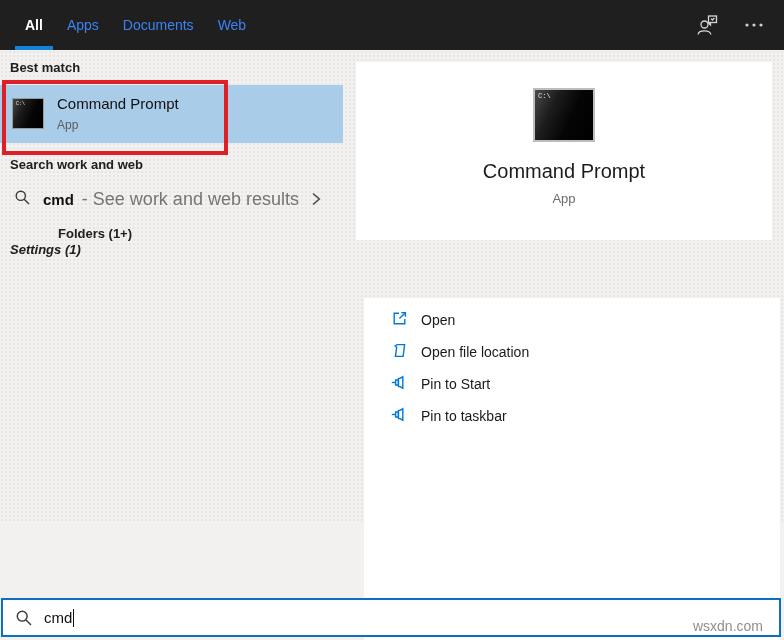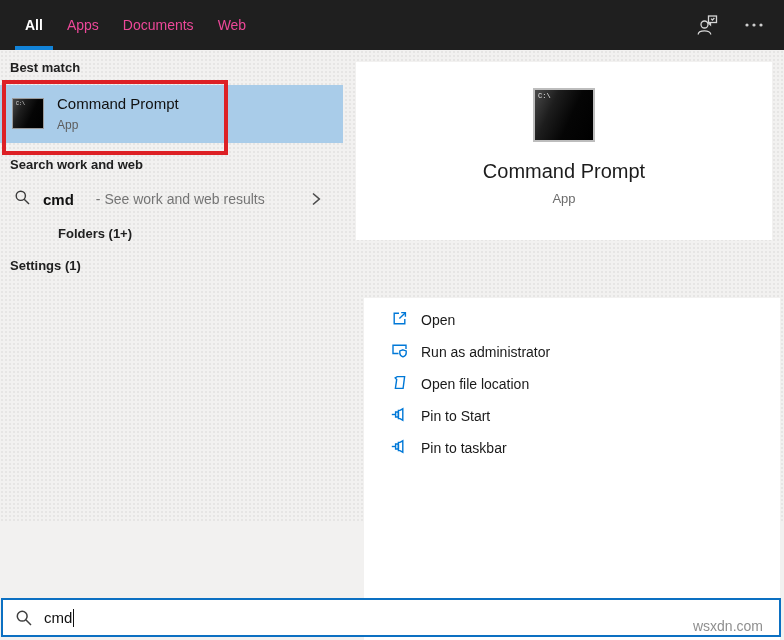--- a/index.html
+++ b/index.html
@@ -2,21 +2,21 @@
 <html><head>
 <meta charset="utf-8">
 <style>
   * { margin:0; padding:0; box-sizing:border-box; }
   html,body { width:784px; height:640px; overflow:hidden; }
   body { font-family:"Liberation Sans","DejaVu Sans",sans-serif; background:#f2f1f0; position:relative; }
 
   
   .topbar { position:absolute; top:0; left:0; width:784px; height:50px; background:#1f1f1f; display:flex; align-items:center; }
   .tabs { display:flex; height:100%; margin-left:13px; }
-  .tab { position:relative; display:flex; align-items:center; padding:0 12px; font-size:14px; color:#ec4899; cursor:pointer; }
+  .tab { position:relative; display:flex; align-items:center; padding:0 12px; font-size:14px; color:#3b82f6; cursor:pointer; }
   .tab.selected { color:#ffffff; font-weight:bold; }
   .tab.selected::after { content:""; position:absolute; left:2px; right:2px; bottom:0; height:4px; background:#1283d8; }
   .tab .dd-arrow { width:0; height:0; border-left:5px solid transparent; border-right:5px solid transparent; border-top:5px solid #c9c9c9; margin-left:8px; }
   .topbar-icons { margin-left:auto; margin-right:20px; display:flex; align-items:center; gap:24px; }
   .tb-icon { display:flex; align-items:center; cursor:pointer; }
 
   
   .main { position:absolute; top:50px; left:0; width:784px; height:472px;
           background-color:#f2f1f0;
           background-image:radial-gradient(rgba(0,0,0,0.05) 1px, rgba(0,0,0,0) 1px);
@@ -32,21 +32,21 @@
   .bm-icon .cprompt { font-size:5px; }
   .bm-title { position:absolute; left:57px; top:10px; font-size:15px; color:#111; }
   .bm-sub { position:absolute; left:57px; top:33px; font-size:12px; color:#5d5d5d; }
 
   
   .red-box { position:absolute; left:2px; top:30px; width:226px; height:75px; border:4px solid #dd2025; pointer-events:none; }
 
   
   .sugg-row { position:absolute; left:0; top:132px; width:343px; height:34px; display:flex; align-items:center; padding-left:14px; cursor:pointer; }
   .sugg-query { margin-left:12px; font-size:15px; font-weight:bold; color:#111; }
-  .sugg-hint { margin-left:22px; font-size:14px; color:#757575; }
+  .sugg-hint { margin-left:8px; font-size:18px; color:#757575; }
   .sugg-chevron { margin-left:auto; margin-right:21px; display:flex; align-items:center; }
 
   
   .card { position:absolute; background:#ffffff; }
   .card1 { left:356px; top:12px; width:416px; height:178px; display:flex; flex-direction:column; align-items:center; }
   .big-icon { margin-top:26px; width:62px; height:54px; border:2px solid #bdbdbd; }
   .big-icon .cprompt { font-size:7px; }
   .pv-title { margin-top:18px; font-size:20px; color:#1c1c1c; }
   .pv-sub { margin-top:8px; font-size:13px; color:#6c6c6c; }
   .card2 { left:364px; top:200px; width:416px; height:345px; padding-top:6px;margin-top:48px; }
@@ -126,21 +126,21 @@
     <span class="sugg-query">cmd</span>
     <span class="sugg-hint">- See work and web results</span>
     <span class="sugg-chevron">
       <svg width="12" height="18" viewBox="0 0 12 18" fill="none" stroke="#4a4a4a" stroke-width="1.6">
         <polyline points="3,3.5 9.3,9 3,14.5"></polyline>
       </svg>
     </span>
   </div>
 
   <div class="section-header" style="left:10px; top:176px;padding-left:48px;">Folders (1+)</div>
-  <div class="section-header" style="left:10px; top:208px;">Settings (1)</div>
+  <div class="section-header" style="left:10px; top:192px;font-style:italic;">Settings (1)</div>
 
   <div class="card card1">
     <div class="cmd-icon big-icon">
         <span class="cprompt">C:\</span>
       </div>
     <div class="pv-title">Command Prompt</div>
     <div class="pv-sub">App</div>
   </div>
 
   <div class="card card2">
@@ -149,29 +149,20 @@
       <span>
         <svg width="17" height="17" viewBox="0 0 17 17" fill="none" stroke="#0078d7" stroke-width="1.4">
           <path d="M8 3.2 H3.2 V13.8 H13.8 V9"></path>
           <path d="M10.2 2.6 H14.4 V6.8"></path>
           <line x1="8.4" y1="8.6" x2="14.1" y2="2.9"></line>
         </svg>
       </span>
       <span class="action-label">Open</span>
     </div>
 
-    <div class="action-row">
-      <span>
-        <svg width="17" height="17" viewBox="0 0 17 17" fill="none" stroke="#0078d7" stroke-width="1.4">
-          <path d="M15 7 V3.2 H2 V11.5 H7.5"></path>
-          <path d="M12 7.8 L15.2 8.9 V11 C15.2 13.3 13.2 14.4 12 14.8 C10.8 14.4 8.8 13.3 8.8 11 V8.9 Z"></path>
-        </svg>
-      </span>
-      <span class="action-label">Run as administrator</span>
-    </div>
 
     <div class="action-row">
       <span>
         <svg width="17" height="17" viewBox="0 0 17 17" fill="none" stroke="#0078d7" stroke-width="1.4">
           <path d="M6.2 2.6 H13.6 L12.1 14.4 H4.4 L5.7 5.4 L4.2 3.8 Z"></path>
         </svg>
       </span>
       <span class="action-label">Open file location</span>
     </div>
 

